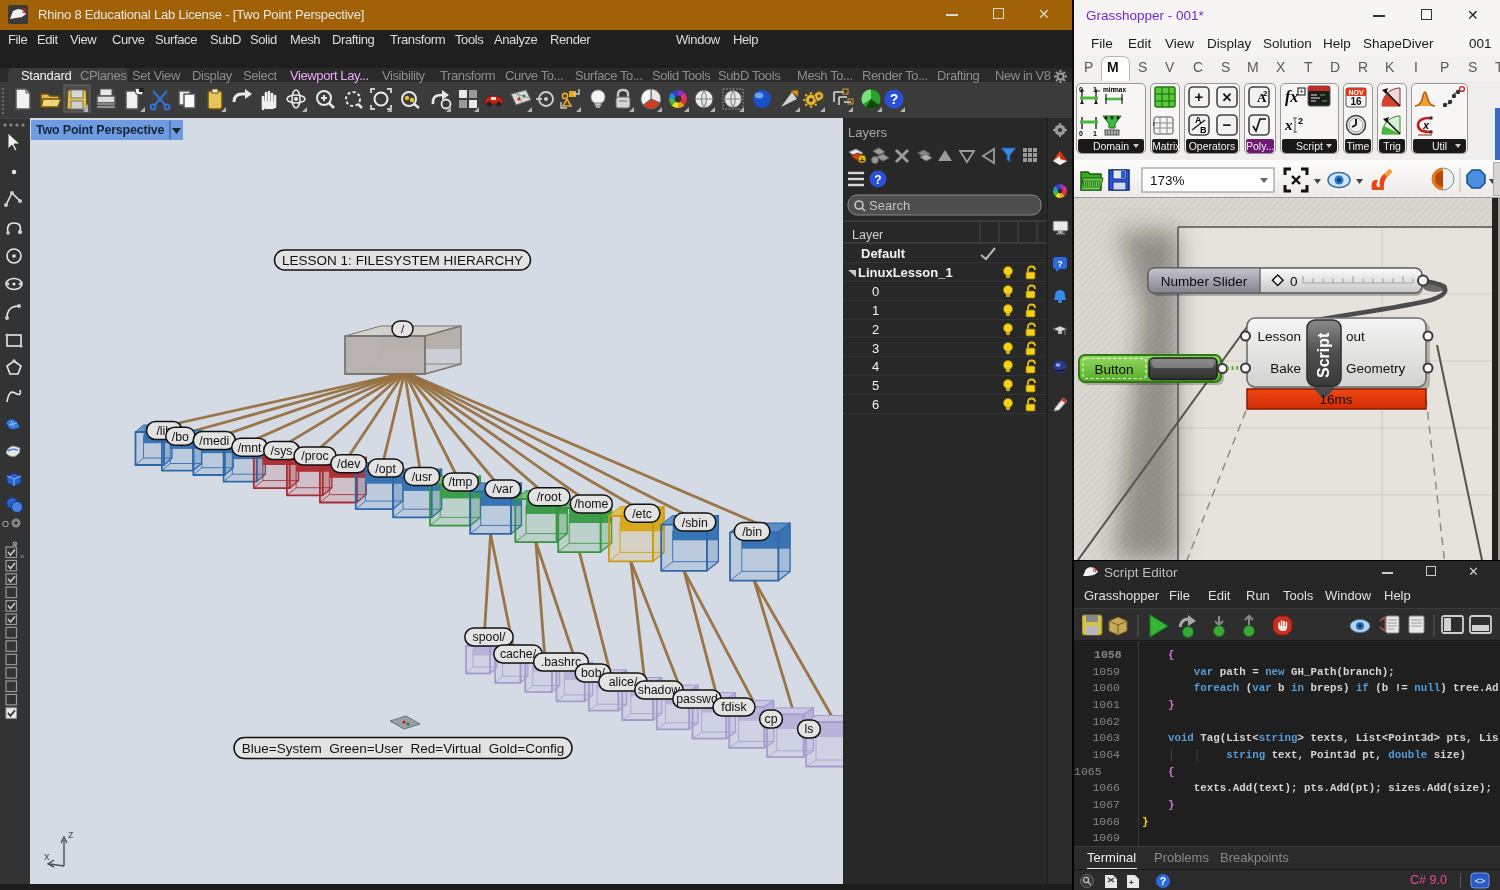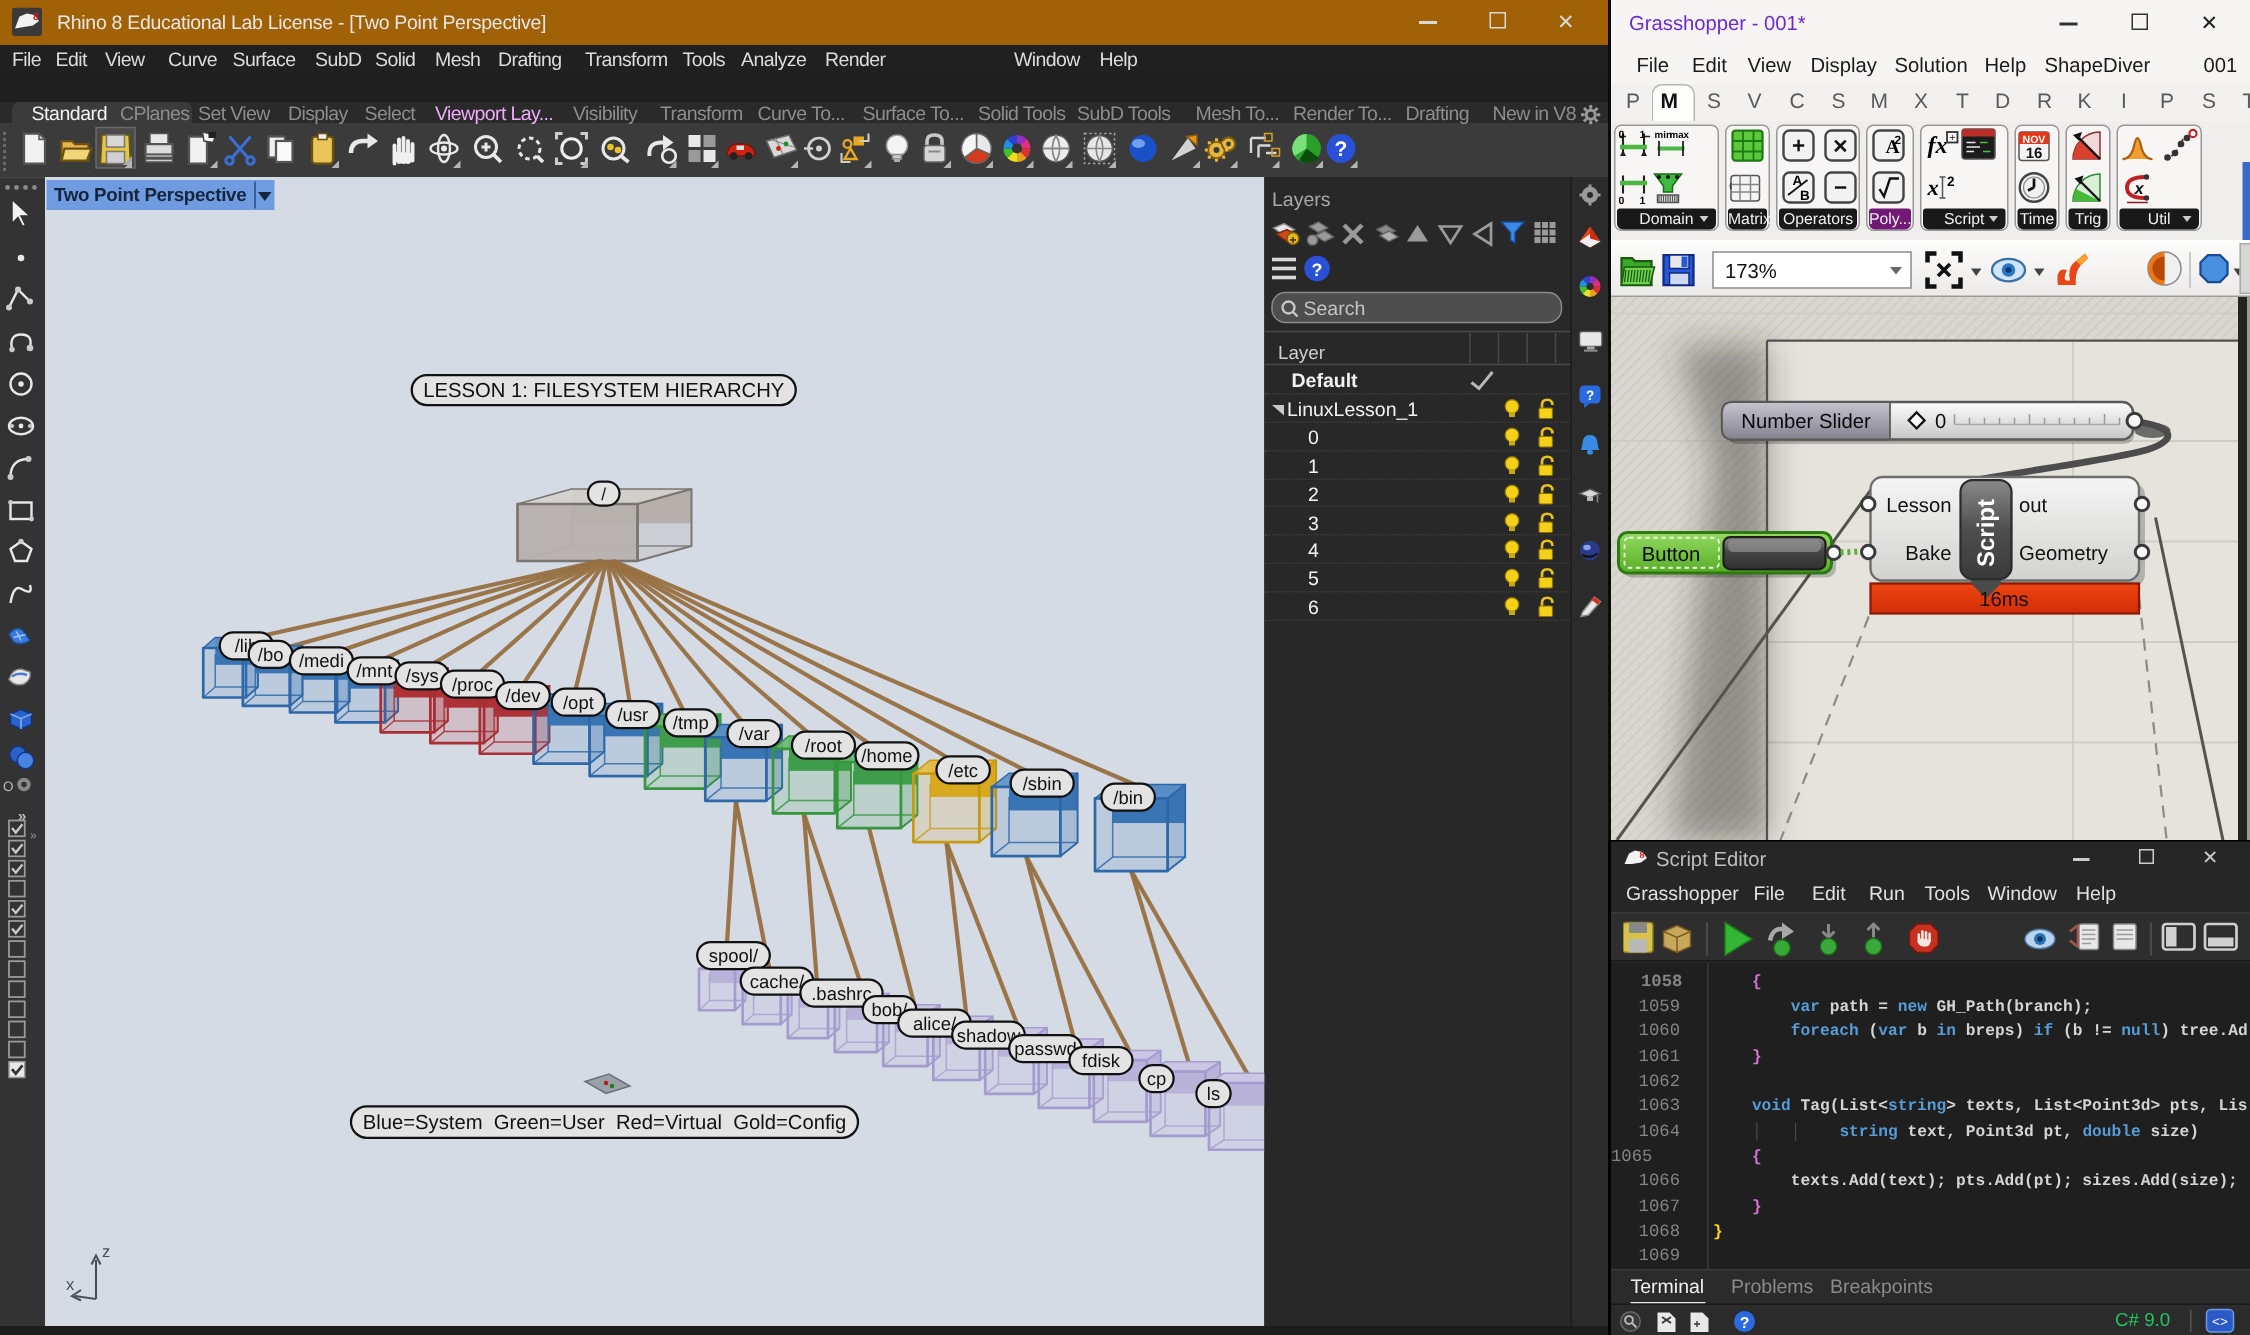--- a/index.html
+++ b/index.html
@@ -864,21 +864,21 @@
           <line x1="0" y1="75" x2="204" y2="75"></line>
         </g>
 </svg>
 <div class="abs" style="left:0;top:126px;width:204px;">
 <div class="abs" style="left:0;top:0.0px;width:204px;height:18.9px;border-bottom:1px dotted #3d3d3d;">
           <span class="abs txt" style="left:18px;top:2px;color:#f2f2f2;font-size:13px;font-weight:bold;">Default</span>
           <svg class="abs" style="left:136px;top:3px;" width="18" height="14" viewBox="0 0 18 14">
             <path d="M2 8 L7 12 L16 1" fill="none" stroke="#b8b8b8" stroke-width="2"></path>
           </svg>
         </div>
-<div class="abs" style="left:0;top:18.9px;width:204px;height:18.9px;border-bottom:1px dotted #3d3d3d;">
+<div class="abs" style="left:0;top:18.9px;width:204px;height:18.9px;border-bottom:1px dotted #3d3d3d;font-weight:bold;">
           <svg class="abs" style="left:4px;top:5px;" width="10" height="10" viewBox="0 0 10 10">
             <path d="M1 2 L9 2 L9 9 Z" fill="#c8c8c8"></path>
           </svg>
           <span class="abs txt" style="left:15px;top:2px;color:#f2f2f2;font-size:13px;">LinuxLesson_1</span>
           <svg class="abs" style="left:158px;top:2px;" width="40" height="16" viewBox="0 0 40 16">
             <circle cx="7" cy="6" r="4.6" fill="#f4d018" stroke="#8a7208" stroke-width="0.8"></circle>
             <rect x="5" y="10" width="4" height="3" fill="#c8a810"></rect>
             <path d="M27 7 L27 5 Q27 1.5 30.5 1.5 Q34 1.5 34 5" fill="none" stroke="#e8c018" stroke-width="1.8"></path>
             <rect x="25" y="7" width="9" height="7" rx="1" fill="#f4d018" stroke="#8a7208" stroke-width="0.8"></rect>
           </svg>
@@ -1524,20 +1524,20 @@
             <path d="M1 1 L9 1 L13 5 L13 14 L1 14 Z" fill="#e8e8e8"></path>
             <path d="M4 8 L10 4 M4 4 L10 8" stroke="#333" stroke-width="1.2"></path>
           </g>
       <g transform="translate(46,1)">
             <path d="M1 1 L9 1 L13 5 L13 14 L1 14 Z" fill="#e8e8e8"></path>
             <text x="3" y="11" font-size="8" fill="#333" font-weight="bold">+</text>
           </g>
       <circle cx="83" cy="8" r="7" fill="#2a6ae0"></circle>
           <text x="83" y="12" font-size="10.5" font-weight="bold" fill="#fff" text-anchor="middle">?</text>
     </svg>
-    <div class="abs txt" style="left:336px;top:3px;color:#22c55e;font-size:12.5px;">C# 9.0</div>
+    <div class="abs txt" style="left:336px;top:3px;color:#ec4899;font-size:12.5px;">C# 9.0</div>
     <div class="abs" style="left:386px;top:3px;width:1px;height:15px;background:#555;"></div>
     <svg class="abs" style="left:396px;top:2px;" width="20" height="18" viewBox="0 0 20 18">
       <rect x="1" y="1" width="18" height="15" rx="3" fill="#2a5ac8" stroke="#6a9ae8"></rect>
           <text x="10" y="12" font-size="9" fill="#fff" text-anchor="middle">&lt;&gt;</text>
     </svg>
   </div>
 </div>
 </div>
 </body></html>

